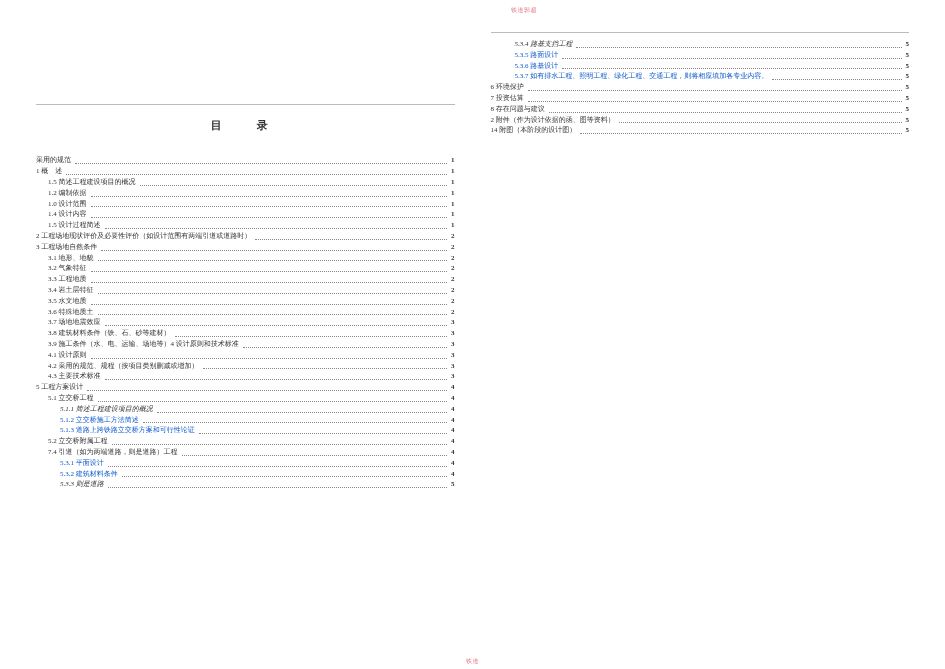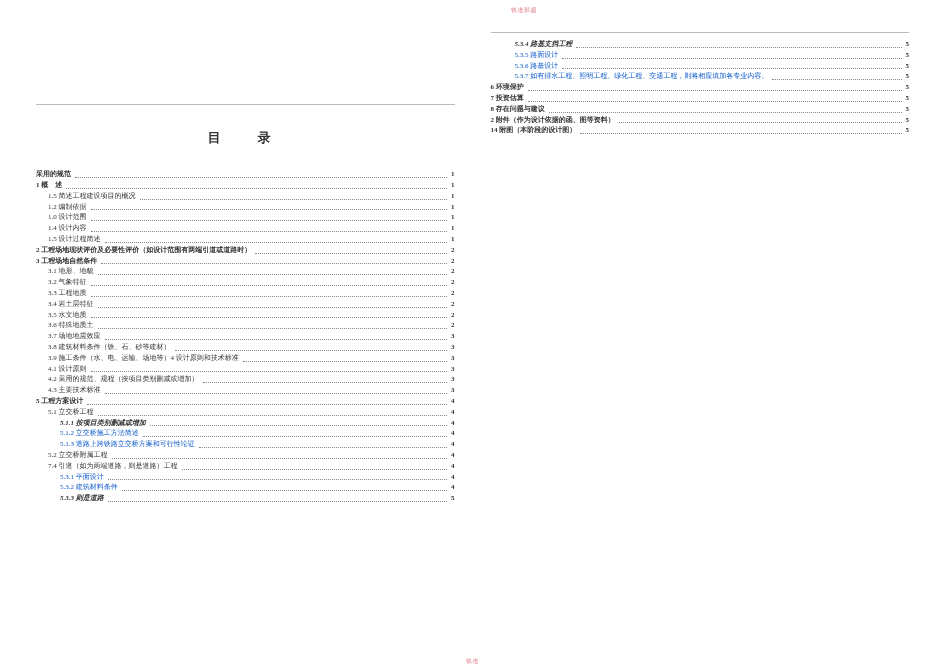--- a/index.html
+++ b/index.html
@@ -57,33 +57,33 @@
   }
   hr.rule {
     border: none;
     border-top: 1px solid var(--hr);
     margin: 0 0 6px 0;
   }
   .col.right hr.rule { margin-top: 4px; }
   .col.left hr.rule { margin-top: 76px; }
   .title {
     text-align: center;
-    font-size: 13px;
+    font-size: 11px;
     font-weight: bold;
     letter-spacing: 12px;
-    margin: 18px 0 22px 0;
+    margin: 7px 0 22px 0;
   }
   .toc-line {
     display: flex;
     align-items: baseline;
     margin: 1px 0;
     white-space: nowrap;
   }
   .toc-label { flex: 0 0 auto; }
-  .toc-label.bold { font-weight: bold; }
+  .toc-label.bold { font-weight: normal; }
   .toc-label.blue { color: var(--blue); }
   .toc-label.italic { font-style: italic; }
   .dots {
     flex: 1 1 auto;
     border-bottom: 1px dotted #888;
     margin: 0 2px 2px 4px;
     height: 1px;
     align-self: flex-end;
   }
   .pg { flex: 0 0 auto; font-weight: bold; padding-left: 2px;}
@@ -212,21 +212,21 @@
             <span class="toc-label bold">5 工程方案设计</span>
             <span class="dots"></span>
             <span class="pg">4</span>
           </div>
           <div class="toc-line ind1">
             <span class="toc-label">5.1 立交桥工程</span>
             <span class="dots"></span>
             <span class="pg">4</span>
           </div>
           <div class="toc-line ind2">
-            <span class="toc-label bold italic">5.1.1 按项目类别删减或增加</span>
+            <span class="toc-label bold italic">5.1.1 简述工程建设项目的概况</span>
             <span class="dots"></span>
             <span class="pg">4</span>
           </div>
           <div class="toc-line ind2">
             <span class="toc-label blue">5.1.2 立交桥施工方法简述</span>
             <span class="dots"></span>
             <span class="pg">4</span>
           </div>
           <div class="toc-line ind2">
             <span class="toc-label blue">5.1.3 道路上跨铁路立交桥方案和可行性论证</span>

